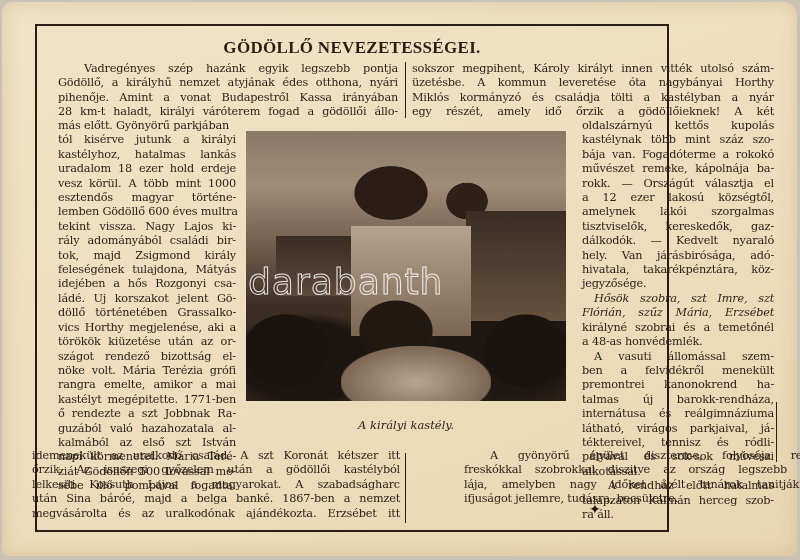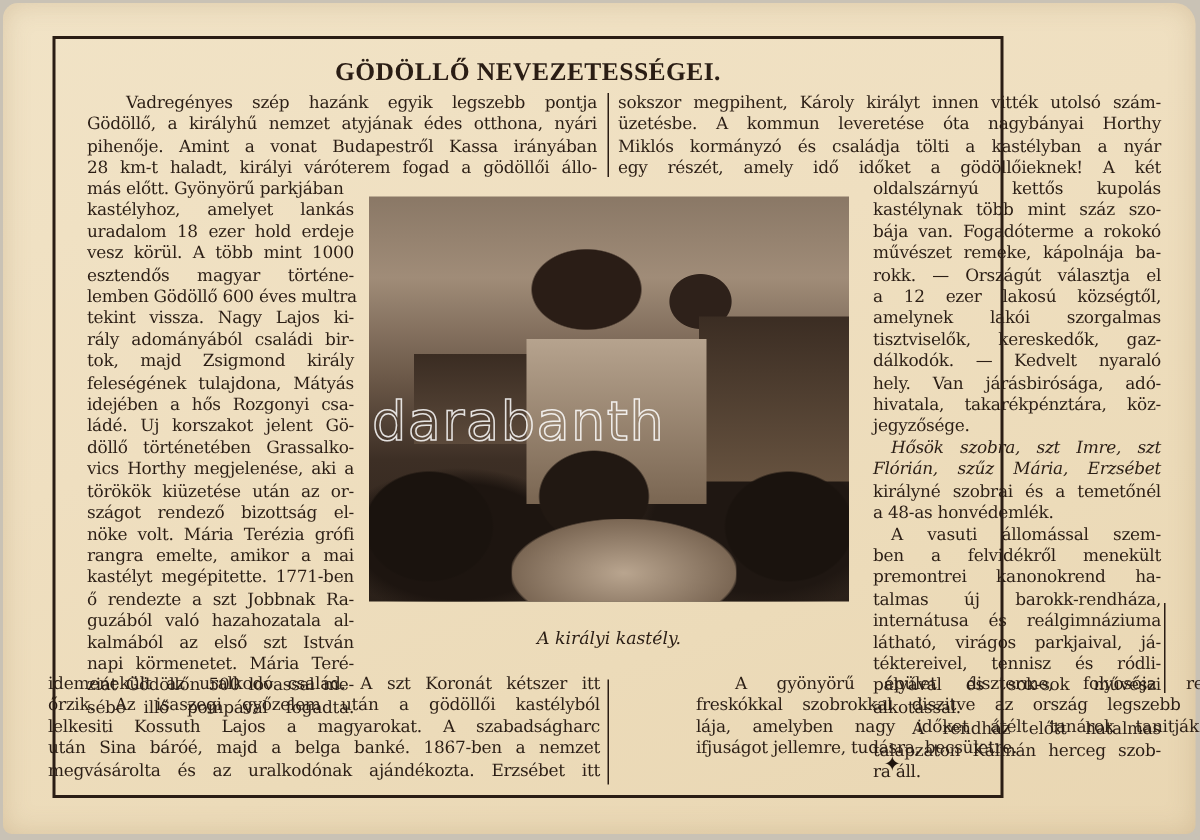--- a/index.html
+++ b/index.html
@@ -96,21 +96,22 @@
 
   <div class="txt" style="left:56px; top:60px; width:340px;">
     <span class="l ind">Vadregényes szép hazánk egyik legszebb pontja</span>
     <span class="l"><span>Gödöllő, a királyhű nemzet atyjának édes otthona, nyári</span></span>
     <span class="l">pihenője. Amint a vonat Budapestről Kassa irányában</span>
     <span class="l">28 km-t haladt, királyi váróterem fogad a gödöllői állo-</span>
   </div>
 
   <div class="txt" style="left:56px; top:117px; width:178px;">
     <span class="l last">más előtt. Gyönyörű parkjában</span>
-    <span class="l">kastélyhoz, amelyet lankás</span>
+    <span class="l">tól kisérve jutunk a királyi</span>
+    <span class="l">kastélyhoz, hatalmas lankás</span>
     <span class="l">uradalom 18 ezer hold erdeje</span>
     <span class="l">vesz körül. A több mint 1000</span>
     <span class="l">esztendős magyar történe-</span>
     <span class="l">lemben Gödöllő 600 éves multra</span>
     <span class="l">tekint vissza. Nagy Lajos ki-</span>
     <span class="l">rály adományából családi bir-</span>
     <span class="l">tok, majd Zsigmond király</span>
     <span class="l">feleségének tulajdona, Mátyás</span>
     <span class="l">idejében a hős Rozgonyi csa-</span>
     <span class="l">ládé. Uj korszakot jelent Gö-</span>
@@ -134,21 +135,21 @@
     <span class="l">őrzik. Az isaszegi győzelem után a gödöllői kastélyból</span>
     <span class="l">lelkesiti Kossuth Lajos a magyarokat. A szabadságharc</span>
     <span class="l">után Sina báróé, majd a belga banké. 1867-ben a nemzet</span>
     <span class="l">megvásárolta és az uralkodónak ajándékozta. Erzsébet itt</span>
   </div>
 
   <div class="txt" style="left:410px; top:60px; width:362px;">
     <span class="l">sokszor megpihent, Károly királyt innen vitték utolsó szám-</span>
     <span class="l">üzetésbe. A kommun leveretése óta nagybányai Horthy</span>
     <span class="l">Miklós kormányzó és családja tölti a kastélyban a nyár</span>
-    <span class="l">egy részét, amely idő időket a gödöllőieknek! A két</span>
+    <span class="l">egy részét, amely idő őrzik a gödöllőieknek! A két</span>
   </div>
 
   <div class="txt" style="left:580px; top:117px; width:192px;">
     <span class="l">oldalszárnyú kettős kupolás</span>
     <span class="l">kastélynak több mint száz szo-</span>
     <span class="l">bája van. Fogadóterme a rokokó</span>
     <span class="l">művészet remeke, kápolnája ba-</span>
     <span class="l">rokk. — Országút választja el</span>
     <span class="l">a 12 ezer lakosú községtől,</span>
     <span class="l">amelynek lakói szorgalmas</span>

